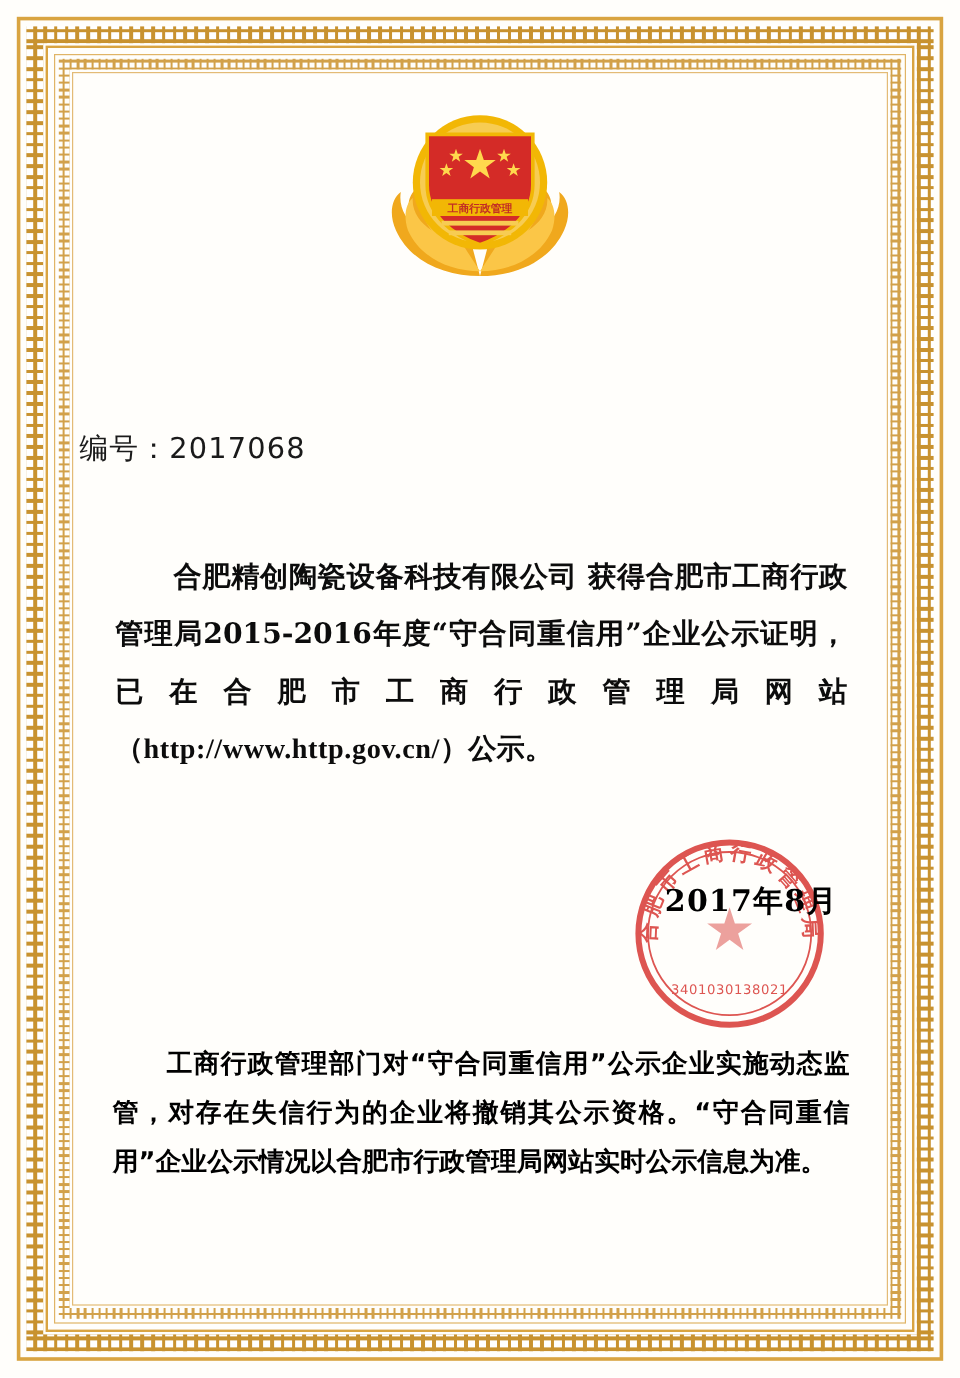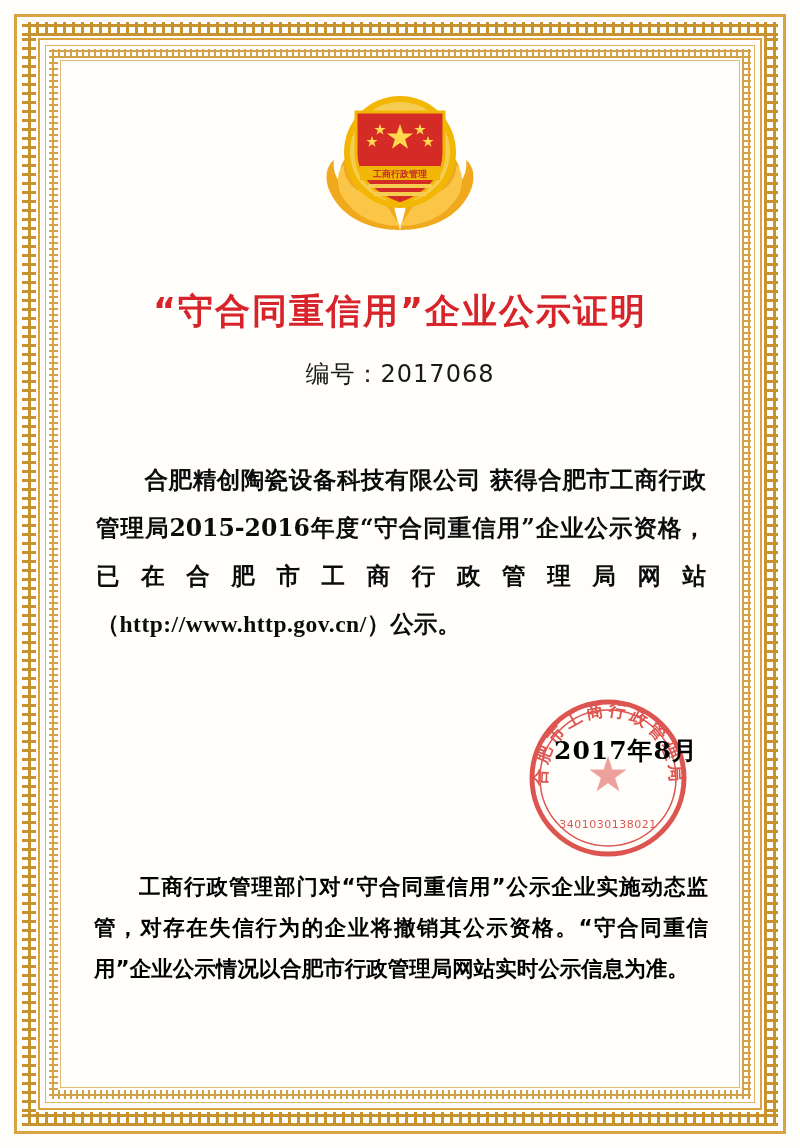--- a/index.html
+++ b/index.html
@@ -125,21 +125,20 @@
     font-family: "DejaVu Sans", sans-serif;
     font-weight: bold;
     font-size: 35px;
     letter-spacing: 2px;
     color: #d7242a;
   }
   .serial {
     position: absolute;
     left: 0; right: 0;
     top: 292px;
-    text-align: center;
     font-family: "DejaVu Sans", sans-serif;
     font-size: 24px;
     color: #1a1a1a;
     letter-spacing: 1px;
   }
 
   
   .body-text {
     position: absolute;
     left: 30px;
@@ -250,28 +249,27 @@
           <text x="90" y="97" font-family="'DejaVu Sans', sans-serif" font-size="9" font-weight="bold" fill="#c22d24" text-anchor="middle">工商行政管理</text>
 
           <g fill="#f7cc53">
             <rect x="58" y="104" width="64" height="4"></rect>
             <rect x="64" y="112" width="52" height="4"></rect>
           </g>
         </svg>
       </div>
     </div>
 
-    <div class="title">“守合同重信用”企业公示证明</div>
 
     <div class="serial">
       <span>编号：</span><span>2017068</span>
     </div>
 
     <div class="body-text">
-      <span class="indent"></span><span class="company">合肥精创陶瓷设备科技有限公司</span><span> 获得合肥市工商行政管理局2015-2016年度“守合同重信用”企业公示资格，已在合肥市工商行政管理局网站（</span><span class="url">http://www.http.gov.cn/</span><span>）公示。</span>
+      <span class="indent"></span><span class="company">合肥精创陶瓷设备科技有限公司</span><span> 获得合肥市工商行政管理局2015-2016年度“守合同重信用”企业公示证明，已在合肥市工商行政管理局网站（</span><span class="url">http://www.http.gov.cn/</span><span>）公示。</span>
     </div>
 
     <div class="seal">
       <svg viewBox="0 0 164 164" width="164" height="164" aria-hidden="true">
         <circle cx="82" cy="82" r="76" fill="none" stroke="#d6302c" stroke-width="5"></circle>
         <circle cx="82" cy="82" r="68" fill="none" stroke="#d6302c" stroke-width="1.5"></circle>
         <path id="sealArc" d="M 20 82 A 62 62 0 0 1 144 82" fill="none"></path>
         <text font-family="'DejaVu Sans', sans-serif" font-size="17" font-weight="bold" fill="#d6302c" letter-spacing="4">
           <textPath href="#sealArc" startOffset="50%" text-anchor="middle">合肥市工商行政管理局</textPath>
         </text>

